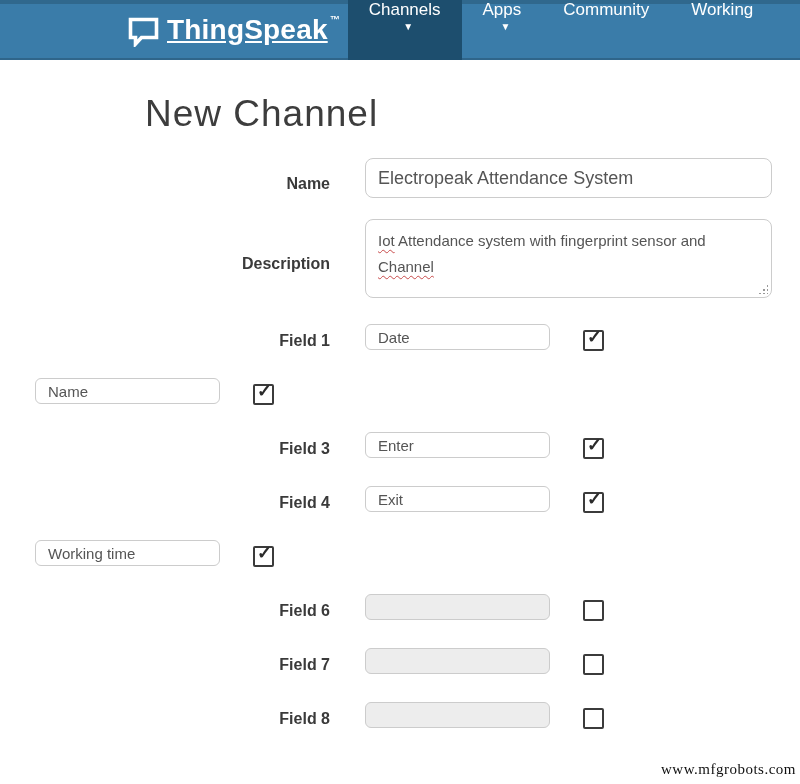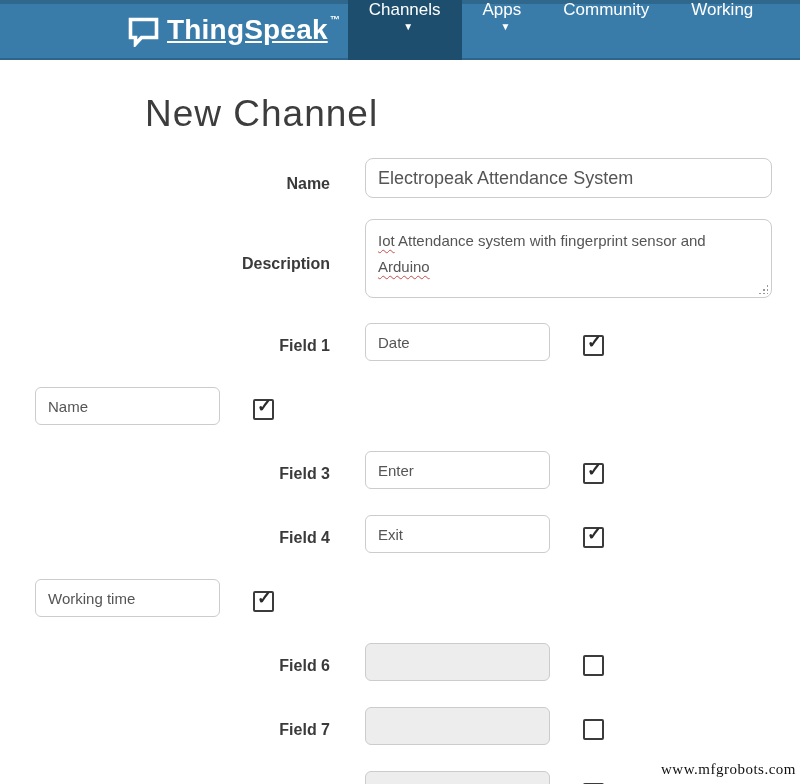--- a/index.html
+++ b/index.html
@@ -89,21 +89,21 @@
     text-underline-offset:3px;
   }
   .resize-grip {
     position:absolute; right:3px; bottom:3px; width:10px; height:10px;
     background-image:radial-gradient(#999 1px, transparent 1.4px);
     background-size:4px 4px;
     clip-path:polygon(100% 0, 100% 100%, 0 100%);
   }
 
   .field-input {
-    width:185px; height:38px;
+    width:185px; height:26px;
     border:1px solid #ccc; border-radius:6px;
     padding:0 12px; font-size:15px; color:#555;
     font-family:"Liberation Sans", sans-serif;
     background:#fff; outline:none;
   }
   .field-input.disabled { background:#ededed; }
 
   .checkbox {
     width:21px; height:21px;
     border:2px solid #3b3b3b; border-radius:2px;
@@ -159,21 +159,21 @@
     <div class="form-label">Name</div>
     <div class="control">
       <input class="text-input" type="text" value="Electropeak Attendance System" style="">
     </div>
   </div>
 
   <div class="row row-desc">
     <div class="form-label">Description</div>
     <div class="control">
       <div class="textarea-box">
-        <span><span class="misspell">Iot</span><span> Attendance system with fingerprint sensor and </span><span class="misspell">Arduino</span></span>
+        <span><span class="misspell">Iot</span><span> Attendance system with fingerprint sensor and </span><span class="misspell">Channel</span></span>
         <span class="resize-grip"></span>
       </div>
     </div>
   </div>
 
   <div class="row row-field">
     <div class="form-label">Field 1</div>
     <div class="control"><input class="field-input" type="text" value="Date" style=""></div>
     <div class="checkbox">
         <span class="check">✓</span>

